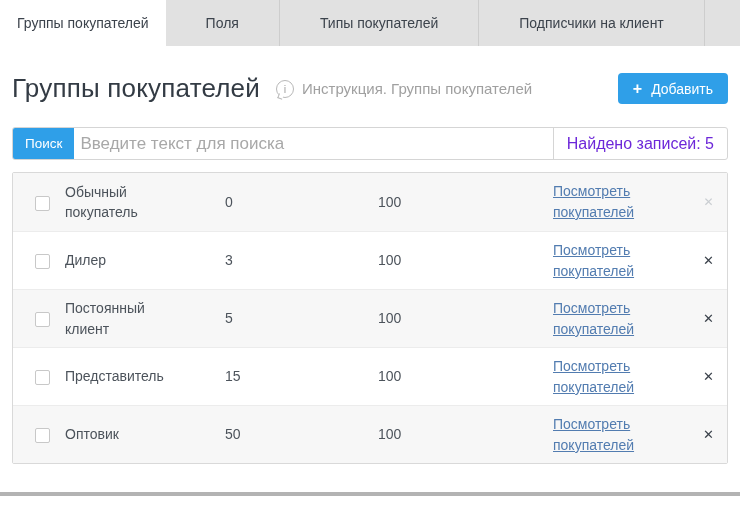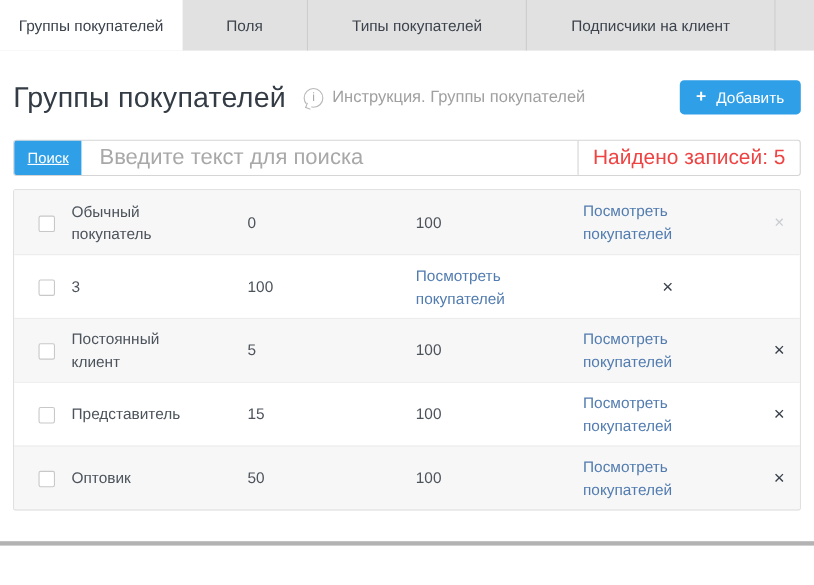--- a/index.html
+++ b/index.html
@@ -40,44 +40,44 @@
     transform:rotate(20deg);}
   .add-btn{margin-left:auto;height:31px;background:var(--accent-blue);color:#fff;
     border:none;border-radius:4px;font-size:14px;display:flex;align-items:center;
     padding:0 15px;cursor:pointer;font-family:inherit;}
   .add-btn .plus{font-size:16px;font-weight:bold;margin-right:9px;line-height:1;}
 
   
   .searchbar{margin-top:23px;height:33px;display:flex;align-items:stretch;
     border:1px solid #d5d5d5;border-radius:3px;background:#fff;}
   .search-btn{background:var(--accent-blue);color:#fff;border:none;font-size:13.5px;
-    padding:0 12px;border-radius:2px 0 0 2px;cursor:pointer;font-family:inherit;text-decoration:underline;}
-  .search-input{flex:1;border:none;outline:none;padding:0 16px;font-size:20px;
+    padding:0 12px;border-radius:2px 0 0 2px;cursor:pointer;font-family:inherit;}
+  .search-input{flex:1;border:none;outline:none;padding:0 6px;font-size:17px;
     color:#444;font-family:inherit;background:transparent;}
   .search-input::placeholder{color:#a8a8a8;}
   .results-count{display:flex;align-items:center;border-left:1px solid #d5d5d5;
-    padding:0 13px;font-size:19px;color:#ef4444;white-space:nowrap;}
+    padding:0 13px;font-size:16px;color:#6d28d9;white-space:nowrap;}
 
   
   .gtable{margin-top:12px;border:1px solid var(--border-gray);border-radius:2px;}
   .trow{display:grid;grid-template-columns:46px 160px 153px 152px 166px 1fr;
     min-height:58px;align-items:center;background:#fff;}
   .trow.thead{min-height:52px;border-bottom:1px solid #e2e2e2;}
   .trow.stripe{background:var(--row-stripe);}
   .trow + .trow{border-top:1px solid #ececec;}
   .trow.thead + .trow{border-top:none;gap:16px;}
   .cell{font-size:14px;color:var(--text-cell);line-height:1.45;padding-left:6px;}
   .thead .cell{color:#49505a;}
   .c-check{padding-left:22px;}
   .c-name{padding-right:30px;}
   .c-min{padding-right:30px;}
   .checkbox{display:inline-block;width:15px;height:15px;background:#fff;
     border:1px solid #c8c8c8;border-radius:2px;cursor:pointer;vertical-align:middle;}
   .view-link{display:inline-block;width:112px;color:var(--link-blue);
-    font-size:14px;line-height:1.5;cursor:pointer;}
+    text-decoration:underline;font-size:14px;line-height:1.5;cursor:pointer;margin-left:23px;}
   .c-del{display:flex;justify-content:center;padding-left:0;}
   .delete-icon{font-size:13px;font-weight:bold;color:#3a414a;cursor:pointer;line-height:1;}
   .delete-icon.muted{color:#c9cdd1;cursor:default;font-size:12px;}
 
   
   .bottom-bar{position:absolute;left:0;bottom:0;width:740px;height:4px;background:#b3b3b3;}
 </style>
 </head>
 <body>
 
@@ -120,20 +120,21 @@
         <div class="cell">0</div>
         <div class="cell c-min">100</div>
         <div class="cell"><a class="view-link">Посмотреть покупателей</a></div>
         <div class="cell c-del">
             <span class="delete-icon muted">✕</span>
           </div>
       </div>
 
       <div class="trow">
         <div class="cell c-check"><span class="checkbox"></span></div>
+        <div class="cell c-name">Дилер</div>
         <div class="cell">3</div>
         <div class="cell c-min">100</div>
         <div class="cell"><a class="view-link">Посмотреть покупателей</a></div>
         <div class="cell c-del">
             <span class="delete-icon">✕</span>
           </div>
       </div>
 
       <div class="trow stripe">
         <div class="cell c-check"><span class="checkbox"></span></div>

